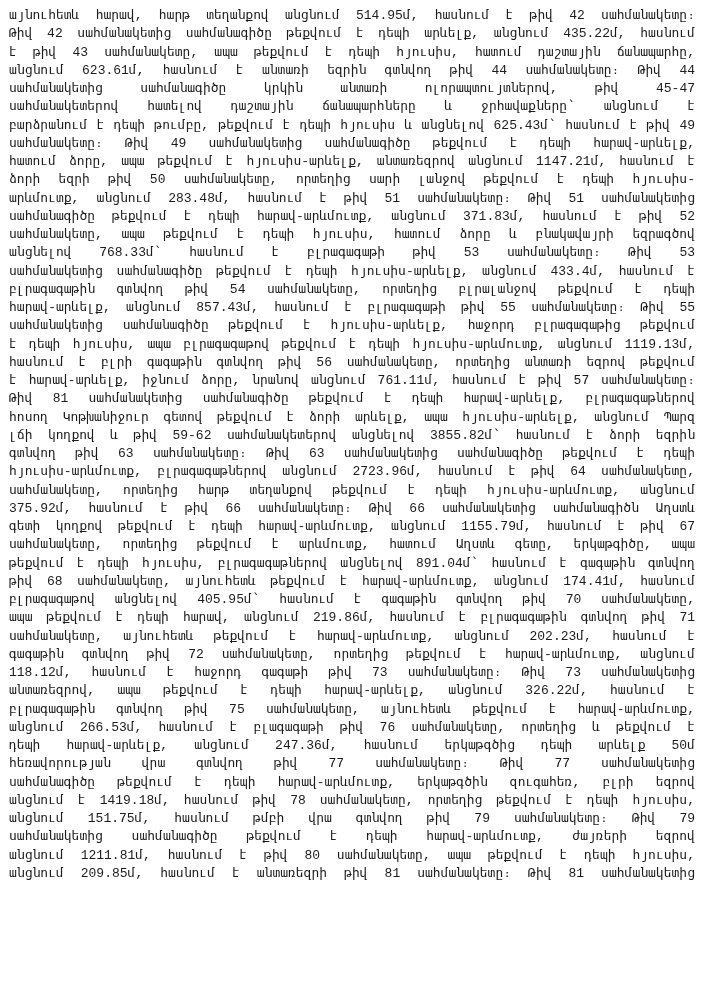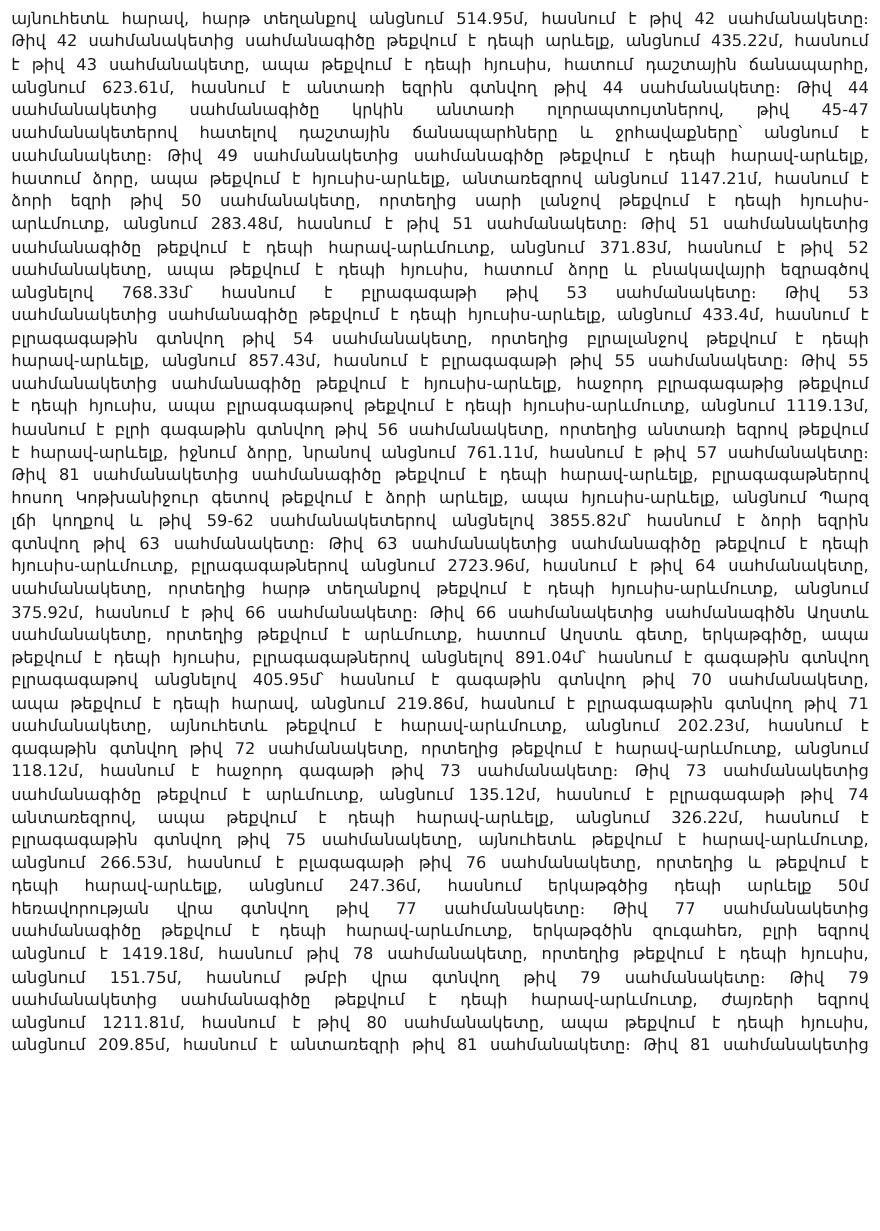--- a/index.html
+++ b/index.html
@@ -12,20 +12,21 @@
     height: 985px;
     overflow: hidden;
     font-family: "DejaVu Sans", sans-serif;
   }
   .page {
     box-sizing: border-box;
     width: 704px;
     height: 985px;
     padding: 7px 9px 0 9px;
     background: var(--page-bg, #ffffff);
+    font-family: Liberation Mono, monospace;
   }
   .text-block {
     width: 686px;
   }
   .line {
     font-size: 13px;
     line-height: 18.25px;
     height: 18.25px;
     color: var(--text-color, #1c1c1c);
     text-align: justify;
@@ -40,20 +41,21 @@
 <body>
 
 <div class="page">
   <div class="text-block" id="text-block">
       <div class="line">այնուհետև հարավ, հարթ տեղանքով անցնում 514.95մ, հասնում է թիվ 42 սահմանակետը։</div>
       <div class="line">Թիվ 42 սահմանակետից սահմանագիծը թեքվում է դեպի արևելք, անցնում 435.22մ, հասնում</div>
       <div class="line">է թիվ 43 սահմանակետը, ապա թեքվում է դեպի հյուսիս, հատում դաշտային ճանապարհը,</div>
       <div class="line">անցնում 623.61մ, հասնում է անտառի եզրին գտնվող թիվ 44 սահմանակետը։ Թիվ 44</div>
       <div class="line">սահմանակետից սահմանագիծը կրկին անտառի ոլորապտույտներով, թիվ 45-47</div>
       <div class="line">սահմանակետերով հատելով դաշտային ճանապարհները և ջրհավաքները՝ անցնում է</div>
+      <div class="line">բարձրանում է դեպի թումբը, թեքվում է դեպի հյուսիս և անցնելով 625.43մ՝ հասնում է թիվ 49</div>
       <div class="line">սահմանակետը։ Թիվ 49 սահմանակետից սահմանագիծը թեքվում է դեպի հարավ-արևելք,</div>
       <div class="line">հատում ձորը, ապա թեքվում է հյուսիս-արևելք, անտառեզրով անցնում 1147.21մ, հասնում է</div>
       <div class="line">ձորի եզրի թիվ 50 սահմանակետը, որտեղից սարի լանջով թեքվում է դեպի հյուսիս-</div>
       <div class="line">արևմուտք, անցնում 283.48մ, հասնում է թիվ 51 սահմանակետը։ Թիվ 51 սահմանակետից</div>
       <div class="line">սահմանագիծը թեքվում է դեպի հարավ-արևմուտք, անցնում 371.83մ, հասնում է թիվ 52</div>
       <div class="line">սահմանակետը, ապա թեքվում է դեպի հյուսիս, հատում ձորը և բնակավայրի եզրագծով</div>
       <div class="line">անցնելով 768.33մ՝ հասնում է բլրագագաթի թիվ 53 սահմանակետը։ Թիվ 53</div>
       <div class="line">սահմանակետից սահմանագիծը թեքվում է դեպի հյուսիս-արևելք, անցնում 433.4մ, հասնում է</div>
       <div class="line">բլրագագաթին գտնվող թիվ 54 սահմանակետը, որտեղից բլրալանջով թեքվում է դեպի</div>
       <div class="line">հարավ-արևելք, անցնում 857.43մ, հասնում է բլրագագաթի թիվ 55 սահմանակետը։ Թիվ 55</div>
@@ -61,28 +63,29 @@
       <div class="line">է դեպի հյուսիս, ապա բլրագագաթով թեքվում է դեպի հյուսիս-արևմուտք, անցնում 1119.13մ,</div>
       <div class="line">հասնում է բլրի գագաթին գտնվող թիվ 56 սահմանակետը, որտեղից անտառի եզրով թեքվում</div>
       <div class="line">է հարավ-արևելք, իջնում ձորը, նրանով անցնում 761.11մ, հասնում է թիվ 57 սահմանակետը։</div>
       <div class="line">Թիվ 81 սահմանակետից սահմանագիծը թեքվում է դեպի հարավ-արևելք, բլրագագաթներով</div>
       <div class="line">հոսող Կոթխանիջուր գետով թեքվում է ձորի արևելք, ապա հյուսիս-արևելք, անցնում Պարզ</div>
       <div class="line">լճի կողքով և թիվ 59-62 սահմանակետերով անցնելով 3855.82մ՝ հասնում է ձորի եզրին</div>
       <div class="line">գտնվող թիվ 63 սահմանակետը։ Թիվ 63 սահմանակետից սահմանագիծը թեքվում է դեպի</div>
       <div class="line">հյուսիս-արևմուտք, բլրագագաթներով անցնում 2723.96մ, հասնում է թիվ 64 սահմանակետը,</div>
       <div class="line">սահմանակետը, որտեղից հարթ տեղանքով թեքվում է դեպի հյուսիս-արևմուտք, անցնում</div>
       <div class="line">375.92մ, հասնում է թիվ 66 սահմանակետը։ Թիվ 66 սահմանակետից սահմանագիծն Աղստև</div>
+      <div class="line">գետի կողքով թեքվում է դեպի հարավ-արևմուտք, անցնում 1155.79մ, հասնում է թիվ 67</div>
       <div class="line">սահմանակետը, որտեղից թեքվում է արևմուտք, հատում Աղստև գետը, երկաթգիծը, ապա</div>
       <div class="line">թեքվում է դեպի հյուսիս, բլրագագաթներով անցնելով 891.04մ՝ հասնում է գագաթին գտնվող</div>
+      <div class="line">թիվ 68 սահմանակետը, այնուհետև թեքվում է հարավ-արևմուտք, անցնում 174.41մ, հասնում</div>
       <div class="line">բլրագագաթով անցնելով 405.95մ՝ հասնում է գագաթին գտնվող թիվ 70 սահմանակետը,</div>
       <div class="line">ապա թեքվում է դեպի հարավ, անցնում 219.86մ, հասնում է բլրագագաթին գտնվող թիվ 71</div>
       <div class="line">սահմանակետը, այնուհետև թեքվում է հարավ-արևմուտք, անցնում 202.23մ, հասնում է</div>
       <div class="line">գագաթին գտնվող թիվ 72 սահմանակետը, որտեղից թեքվում է հարավ-արևմուտք, անցնում</div>
       <div class="line">118.12մ, հասնում է հաջորդ գագաթի թիվ 73 սահմանակետը։ Թիվ 73 սահմանակետից</div>
-      <div class="line">սահմանագիծը թեքվում է արևմուտք, անցնում 135.12մ, հասնում է բլրագագաթի թիվ 74</div>
       <div class="line">անտառեզրով, ապա թեքվում է դեպի հարավ-արևելք, անցնում 326.22մ, հասնում է</div>
       <div class="line">բլրագագաթին գտնվող թիվ 75 սահմանակետը, այնուհետև թեքվում է հարավ-արևմուտք,</div>
       <div class="line">անցնում 266.53մ, հասնում է բլագագաթի թիվ 76 սահմանակետը, որտեղից և թեքվում է</div>
       <div class="line">դեպի հարավ-արևելք, անցնում 247.36մ, հասնում երկաթգծից դեպի արևելք 50մ</div>
       <div class="line">հեռավորության վրա գտնվող թիվ 77 սահմանակետը։ Թիվ 77 սահմանակետից</div>
       <div class="line">սահմանագիծը թեքվում է դեպի հարավ-արևմուտք, երկաթգծին զուգահեռ, բլրի եզրով</div>
       <div class="line">անցնում է 1419.18մ, հասնում թիվ 78 սահմանակետը, որտեղից թեքվում է դեպի հյուսիս,</div>
       <div class="line">անցնում 151.75մ, հասնում թմբի վրա գտնվող թիվ 79 սահմանակետը։ Թիվ 79</div>
       <div class="line">սահմանակետից սահմանագիծը թեքվում է դեպի հարավ-արևմուտք, ժայռերի եզրով</div>
       <div class="line">անցնում 1211.81մ, հասնում է թիվ 80 սահմանակետը, ապա թեքվում է դեպի հյուսիս,</div>

